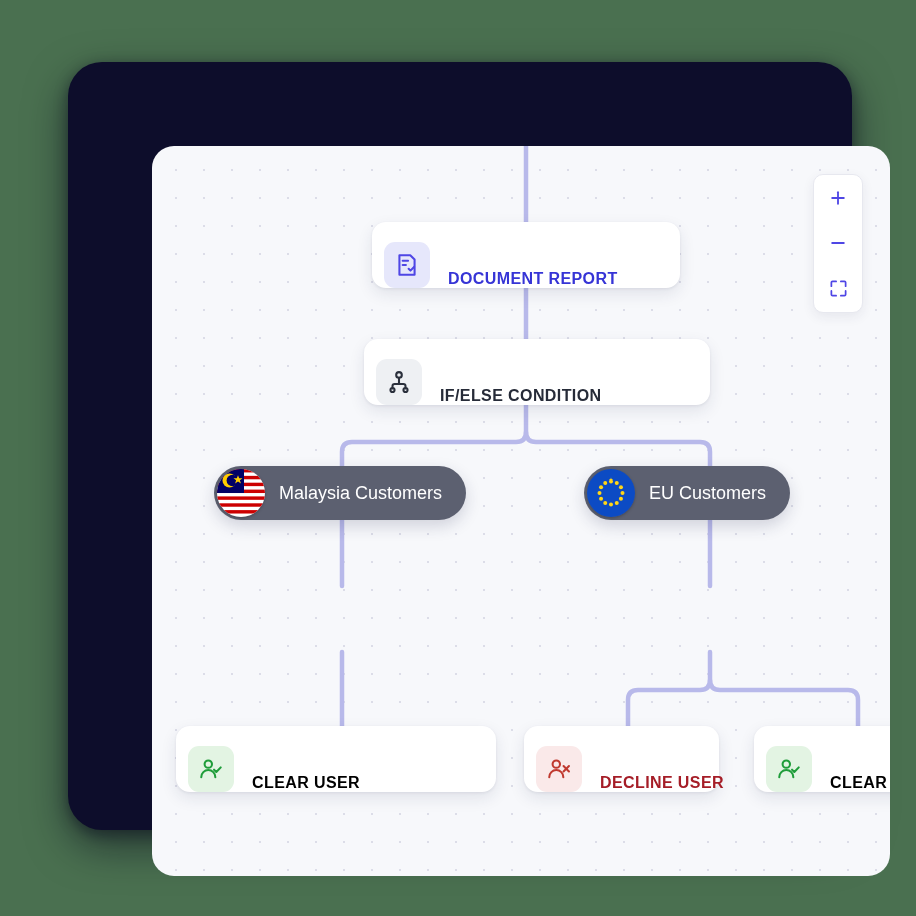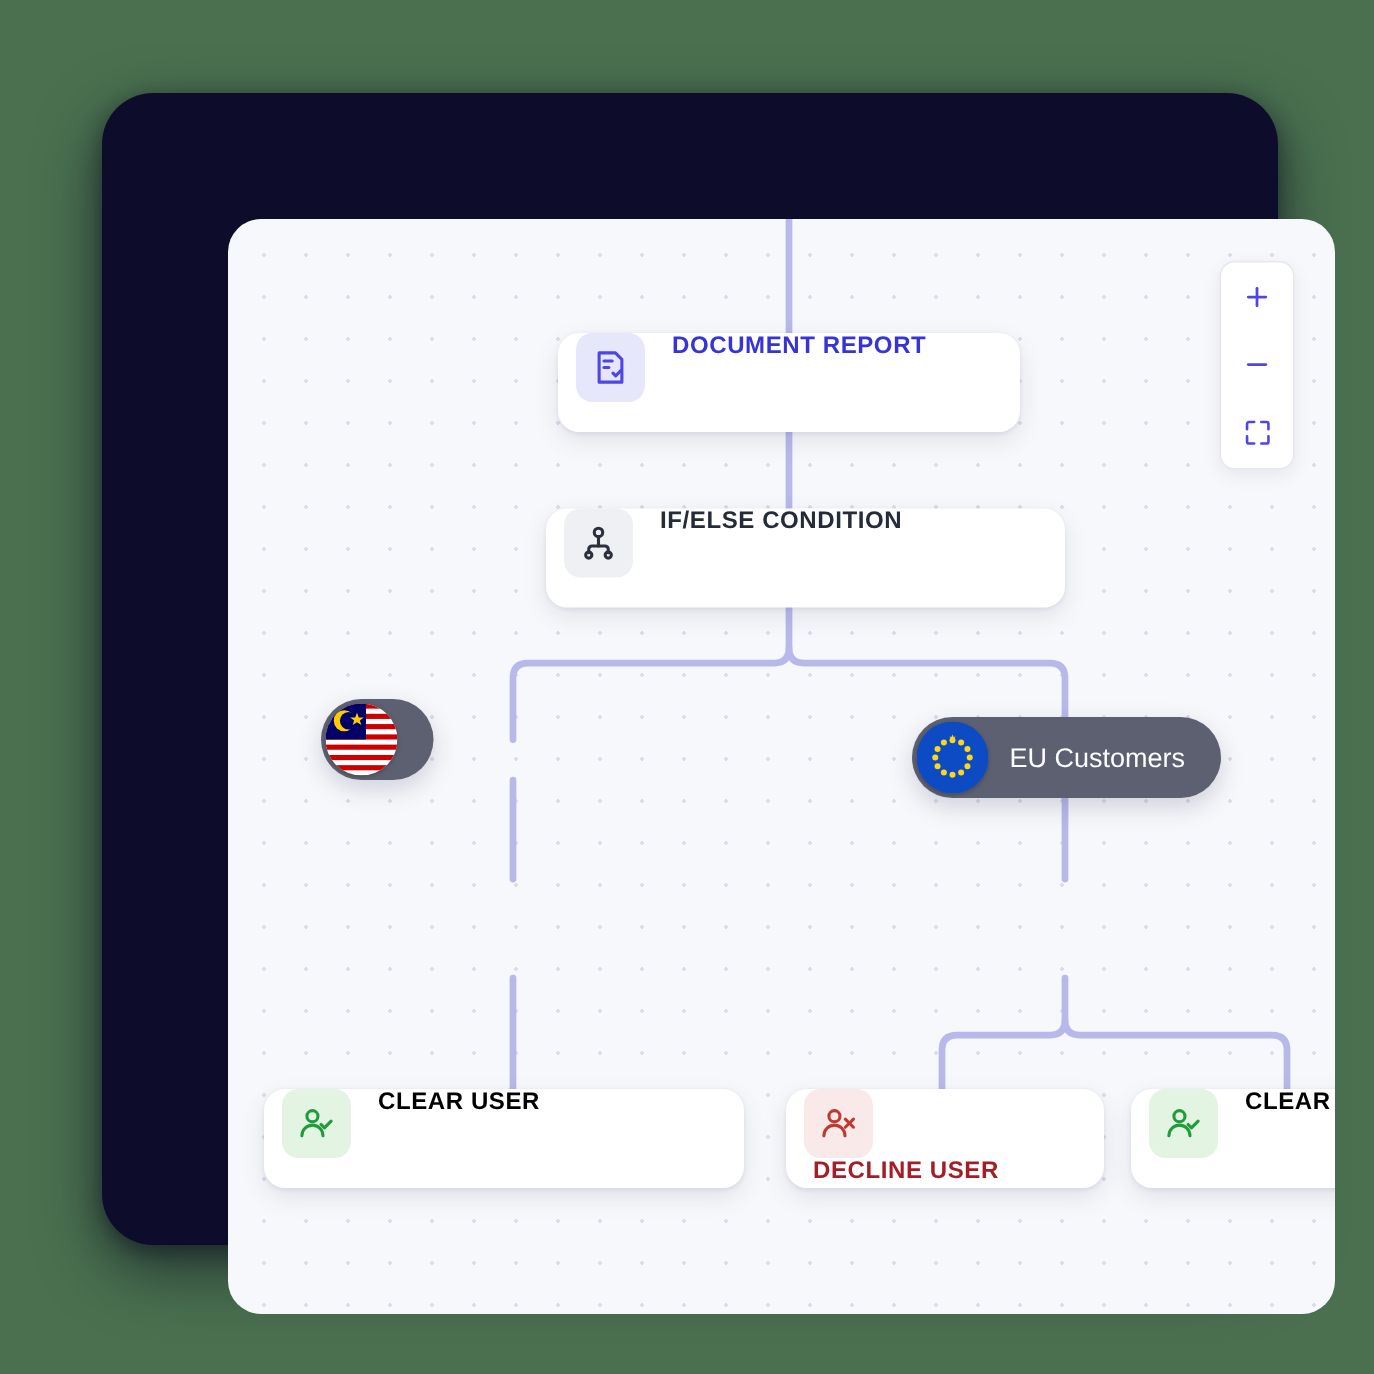--- a/index.html
+++ b/index.html
@@ -40,21 +40,21 @@
   #connectors {
     position: absolute; left: 0; top: 0;
     width: 738px; height: 730px;
     pointer-events: none;
   }
 
   
   .node {
     position: absolute;
     display: flex;
-    align-items: flex-start;
+    align-items: flex-end;
     background: #ffffff;
     border-radius: 14px;
     box-shadow: 0 6px 16px rgba(32,38,80,0.10), 0 1px 3px rgba(32,38,80,0.08);
     height: 66px;
   }
   .node-icon {
     width: 46px; height: 46px;
     margin-left: 12px;
     border-radius: 11px;
     display: flex; align-items: center; justify-content: center;
@@ -76,21 +76,21 @@
   .label-dark   { color: #262b38; }
   .label-green  { color: #000000; }
   .label-red    { color: #a51d27; }
 
   
   #node-document-report   { left: 220px; top: 76px;  width: 308px; }
   #node-ifelse-condition  { left: 212px; top: 193px; width: 346px; }
   #node-id-record         { left: 24px;  top: 440px; width: 320px; }
   #node-facial-similarity { left: 396px; top: 440px; width: 320px; }
   #node-clear-user-1      { left: 24px;  top: 580px; width: 320px; }
-  #node-decline-user      { left: 372px; top: 580px; width: 212px; flex-direction: column; }
+  #node-decline-user      { left: 372px; top: 580px; width: 195px; }
   #node-clear-user-2      { left: 602px; top: 580px; width: 208px; }
 
   
   .pill {
     position: absolute;
     display: flex;
     align-items: center;
     height: 54px;
     background: #5c6070;
     border-radius: 27px;
@@ -105,21 +105,21 @@
     flex: 0 0 auto;
     box-shadow: 0 1px 3px rgba(0,0,0,0.25);
   }
   .pill-label {
     margin-left: 14px;
     font-size: 18px;
     color: #ffffff;
     white-space: nowrap;
   }
   #pill-malaysia { left: 62px;  top: 320px; }
-  #pill-eu       { left: 456px; top: 320px; margin-top: 12px; }
+  #pill-eu       { left: 432px; top: 320px; }
 
   
   #zoom-controls {
     position: absolute;
     right: 27px; top: 28px;
     width: 50px;
     background: #ffffff;
     border: 1px solid #e7e8ef;
     border-radius: 10px;
     box-shadow: 0 4px 12px rgba(32,38,80,0.08);
@@ -205,20 +205,21 @@
             <rect y="27.4" width="48" height="3.43"></rect>
             <rect y="34.3" width="48" height="3.43"></rect>
             <rect y="41.1" width="48" height="3.43"></rect>
           </g>
           <rect x="0" y="0" width="27" height="24" fill="#010066"></rect>
           <circle cx="12.5" cy="11.5" r="7" fill="#ffcc00"></circle>
           <circle cx="15.4" cy="11.5" r="5.8" fill="#010066"></circle>
           <polygon fill="#ffcc00" points="21,6.2 22.2,9.3 25.5,9.3 22.9,11.3 23.9,14.4 21,12.5 18.1,14.4 19.1,11.3 16.5,9.3 19.8,9.3"></polygon>
         </svg>
       </div>
+      <div class="pill-label">Malaysia Customers</div>
     </div>
 
     <div class="pill" id="pill-eu">
       <div class="pill-flag">
         <svg width="48" height="48" viewBox="0 0 48 48">
           <rect width="48" height="48" fill="#0c4bc4"></rect>
           <g fill="#ffd617">
             <polygon points="24,9 25.05,12.2 28.4,12.2 25.7,14.2 26.7,17.4 24,15.4 21.3,17.4 22.3,14.2 19.6,12.2 22.95,12.2" transform="scale(0.5) translate(24,8)"></polygon>
           </g>
           <g fill="#ffd617" id="eu-stars-group">

